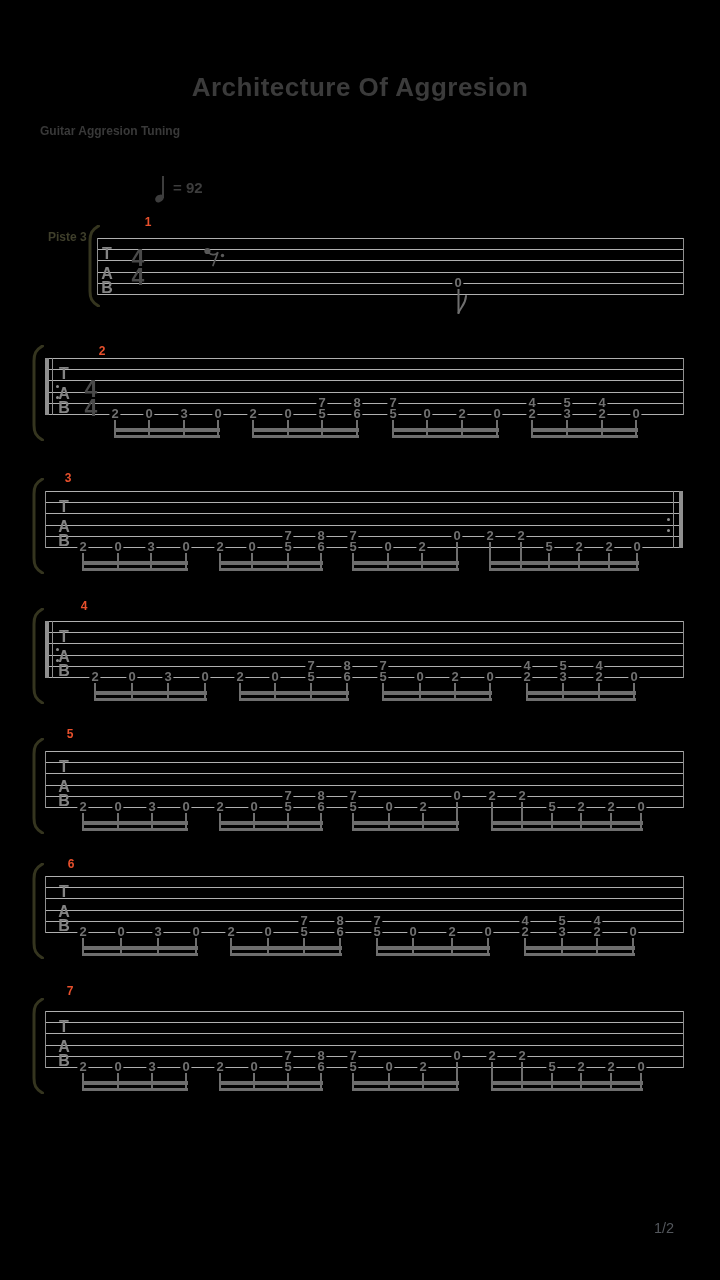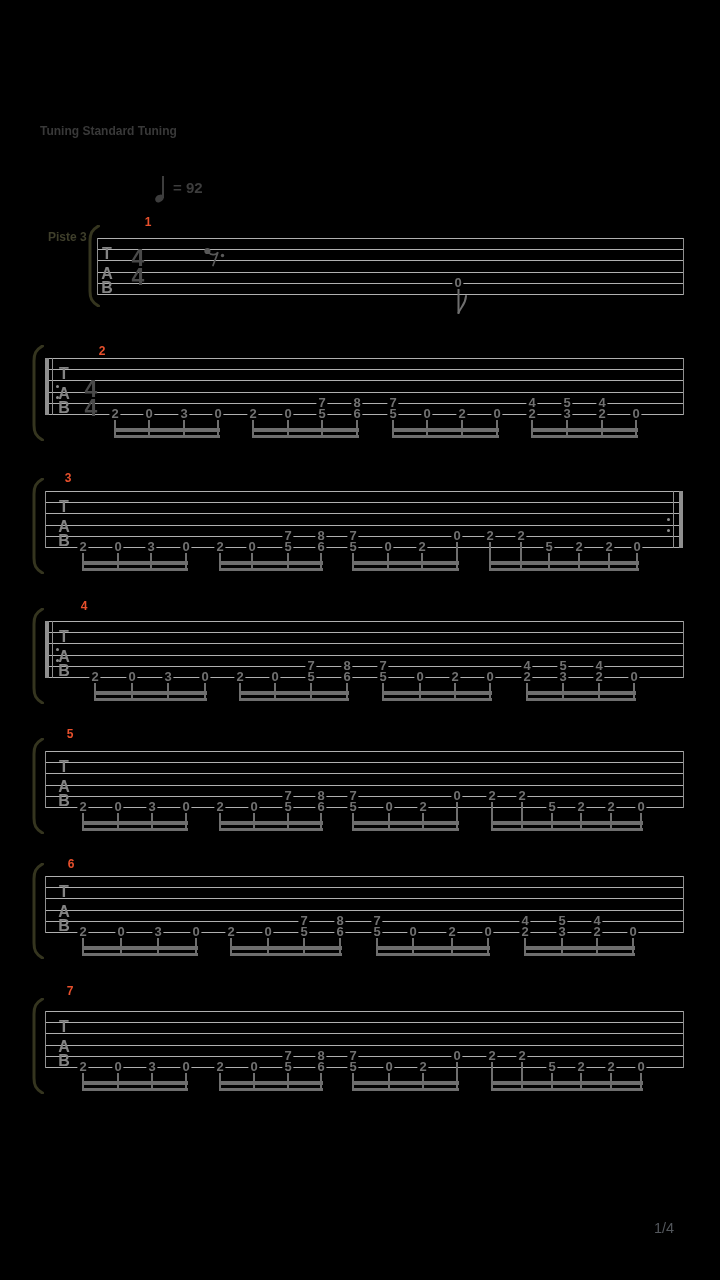--- a/index.html
+++ b/index.html
@@ -25,21 +25,22 @@
   .beam{position:absolute;height:3.5px;background:var(--stem);}
   .clefletter{position:absolute;transform:translate(-50%,-50%);font-size:16px;font-weight:bold;color:var(--clef);}
   .tsdigit{position:absolute;transform:translate(-50%,-50%);font-size:23px;font-weight:bold;color:var(--ts);}
   .mnum{position:absolute;transform:translate(-50%,-50%);font-size:12px;font-weight:bold;color:var(--mnum);}
   .absvg{position:absolute;}
 </style>
 </head>
 <body>
 
 <div id="score" style="--bg: #000000; --title: #3b3b3b; --tuning: #393939; --tempo: #3d3d3d; --label: #3f3f2b; --line: #b0b0b0; --barline: #8f8f8f; --clef: #848484; --ts: #4a4a4a; --digit: #717171; --stem: #6e6e6e; --mnum: #e8502c; --page: #53575c;">
-  <div id="tuning">Tuning Standard Tuning</div>
+  <div id="title">Architecture Of Aggresion</div>
+  <div id="tuning">Guitar Aggresion Tuning</div>
   <div id="tempo">
     <span class="qhead"></span>
     <span class="qstem"></span>
     <span class="qtext">= 92</span>
   </div>
   <div id="piste">Piste 3</div>
   <div id="systems">
       <div class="system">
         <svg width="14" height="82" class="absvg" style="left: 86px; top: 225px;">
           <path d="M12.5 1 C5.5 5 4 9 4 16 L4 66 C4 73 5.5 77 12.5 81" stroke="#35351f" stroke-width="3" fill="none" stroke-linecap="round"></path>
@@ -457,14 +458,14 @@
         <div class="fret" style="left: 581px; top: 1067px;">2</div>
         <div class="stem" style="left: 580px; top: 1073px; height: 18px;"></div>
         <div class="fret" style="left: 611px; top: 1067px;">2</div>
         <div class="stem" style="left: 610px; top: 1073px; height: 18px;"></div>
         <div class="fret" style="left: 641px; top: 1067px;">0</div>
         <div class="stem" style="left: 640px; top: 1073px; height: 18px;"></div>
         <div class="beam" style="left: 491px; top: 1081px; width: 152px;"></div>
         <div class="beam" style="left: 491px; top: 1087.5px; width: 152px;"></div>
       </div>
     </div>
-  <div id="page">1/4</div>
+  <div id="page">1/2</div>
 </div>
 
 </body></html>

